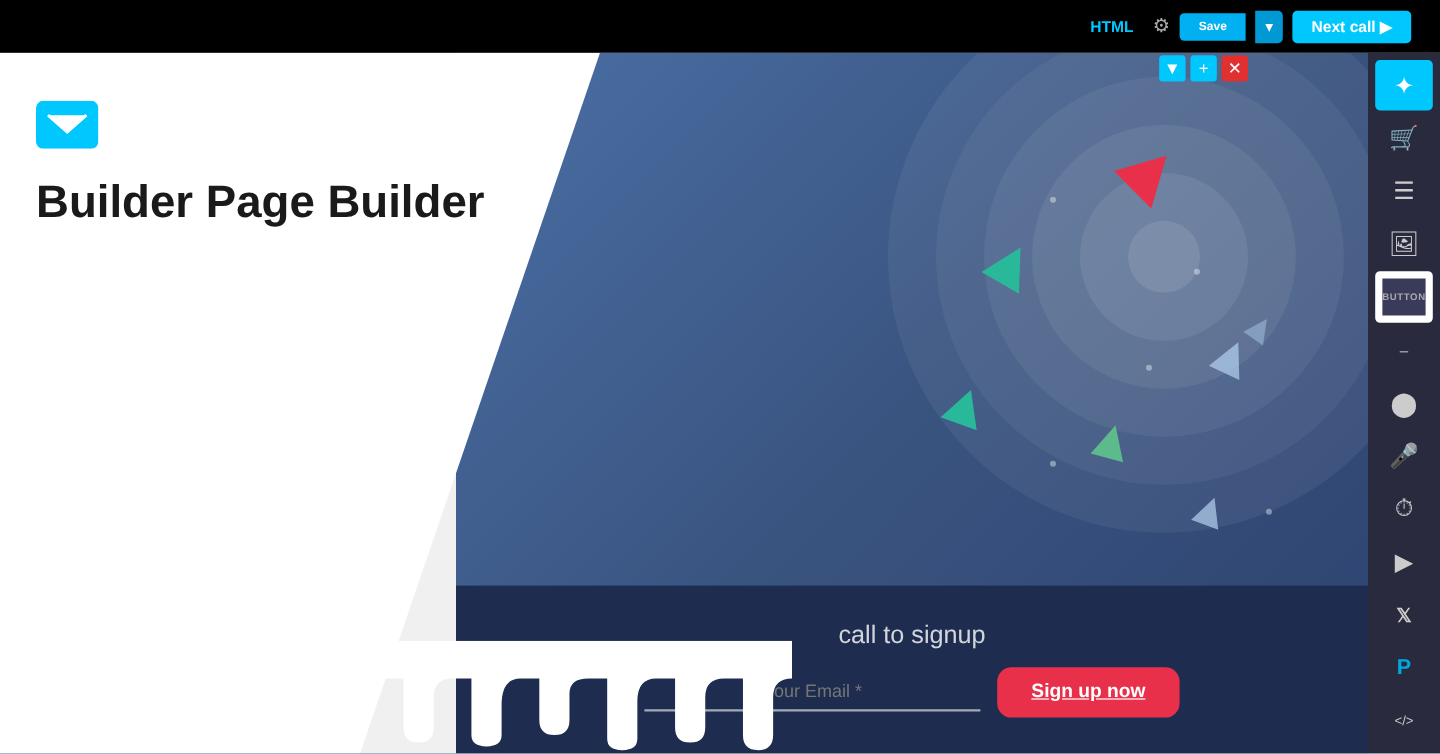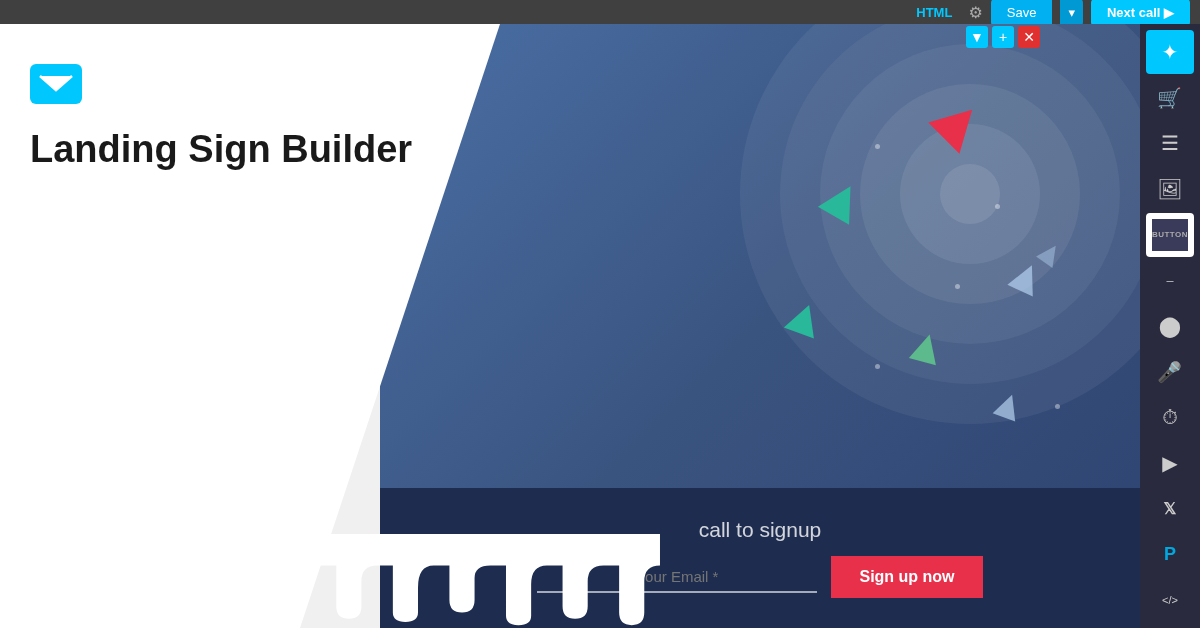--- a/index.html
+++ b/index.html
@@ -8,26 +8,26 @@
       height: 628px;
       overflow: hidden;
       font-family: 'Arial', sans-serif;
       background: #f0f0f0;
       display: flex;
       flex-direction: column;
     }
 
     
     .toolbar {
-      height: 24px;
-      background: #404040;
+      height: 44px;
+      background: #000000;
       display: flex;
       align-items: center;
       justify-content: flex-end;
-      padding: 0 10px;
+      padding: 0 24px;
       gap: 8px;
       position: relative;
     }
     .toolbar-html-btn {
       color: #00c8ff;
       font-size: 13px;
       font-weight: bold;
       cursor: pointer;
       padding: 4px 8px;
     }
@@ -35,23 +35,23 @@
       color: #aaa;
       font-size: 16px;
       cursor: pointer;
     }
     .toolbar-save {
       background: #00b0f0;
       color: white;
       border: none;
       border-radius: 4px 0 0 4px;
       padding: 6px 16px;
-      font-size: 13px;
-      cursor: pointer;
-      font-weight: normal;
+      font-size: 10px;
+      cursor: pointer;
+      font-weight: bold;
     }
     .toolbar-save-arrow {
       background: #0099d4;
       color: white;
       border: none;
       border-radius: 0 4px 4px 0;
       padding: 6px 8px;
       font-size: 13px;
       cursor: pointer;
     }
@@ -271,25 +271,26 @@
       padding: 6px 0;
       width: 280px;
       text-align: center;
       outline: none;
     }
 
     .signup-btn {
       background: #e8304a;
       color: white;
       border: none;
-      border-radius: 0;
+      border-radius: 12px;
       padding: 12px 28px;
       font-size: 16px;
       font-weight: bold;
       cursor: pointer;
+      text-decoration: underline;
     }
 
     
     .row-controls {
       position: absolute;
       top: 2px;
       right: 100px;
       display: flex;
       gap: 4px;
       align-items: center;
@@ -377,21 +378,21 @@
   <div class="left-panel">
     <div class="logo-area">
 
       <svg class="logo-icon" viewBox="0 0 52 40">
         <rect width="52" height="40" rx="6" fill="#00c8ff"></rect>
         <polygon points="10,12 42,12 26,26" fill="white"></polygon>
         <polyline points="10,12 26,26 42,12" fill="none" stroke="white" stroke-width="2.5"></polyline>
       </svg>
     </div>
     <div class="review-title">
-      <span>Landing Sign Builder</span><br>
+      <span>Builder Page Builder</span><br>
     </div>
     <div class="small-circle"></div>
   </div>
 
   <div class="right-panel">
     <div class="lp-background">
 
       <div class="concentric-circles">
         <div class="circle-ring" style="width:460px;height:460px;"></div>
         <div class="circle-ring" style="width:380px;height:380px;background:rgba(255,255,255,0.05);"></div>

